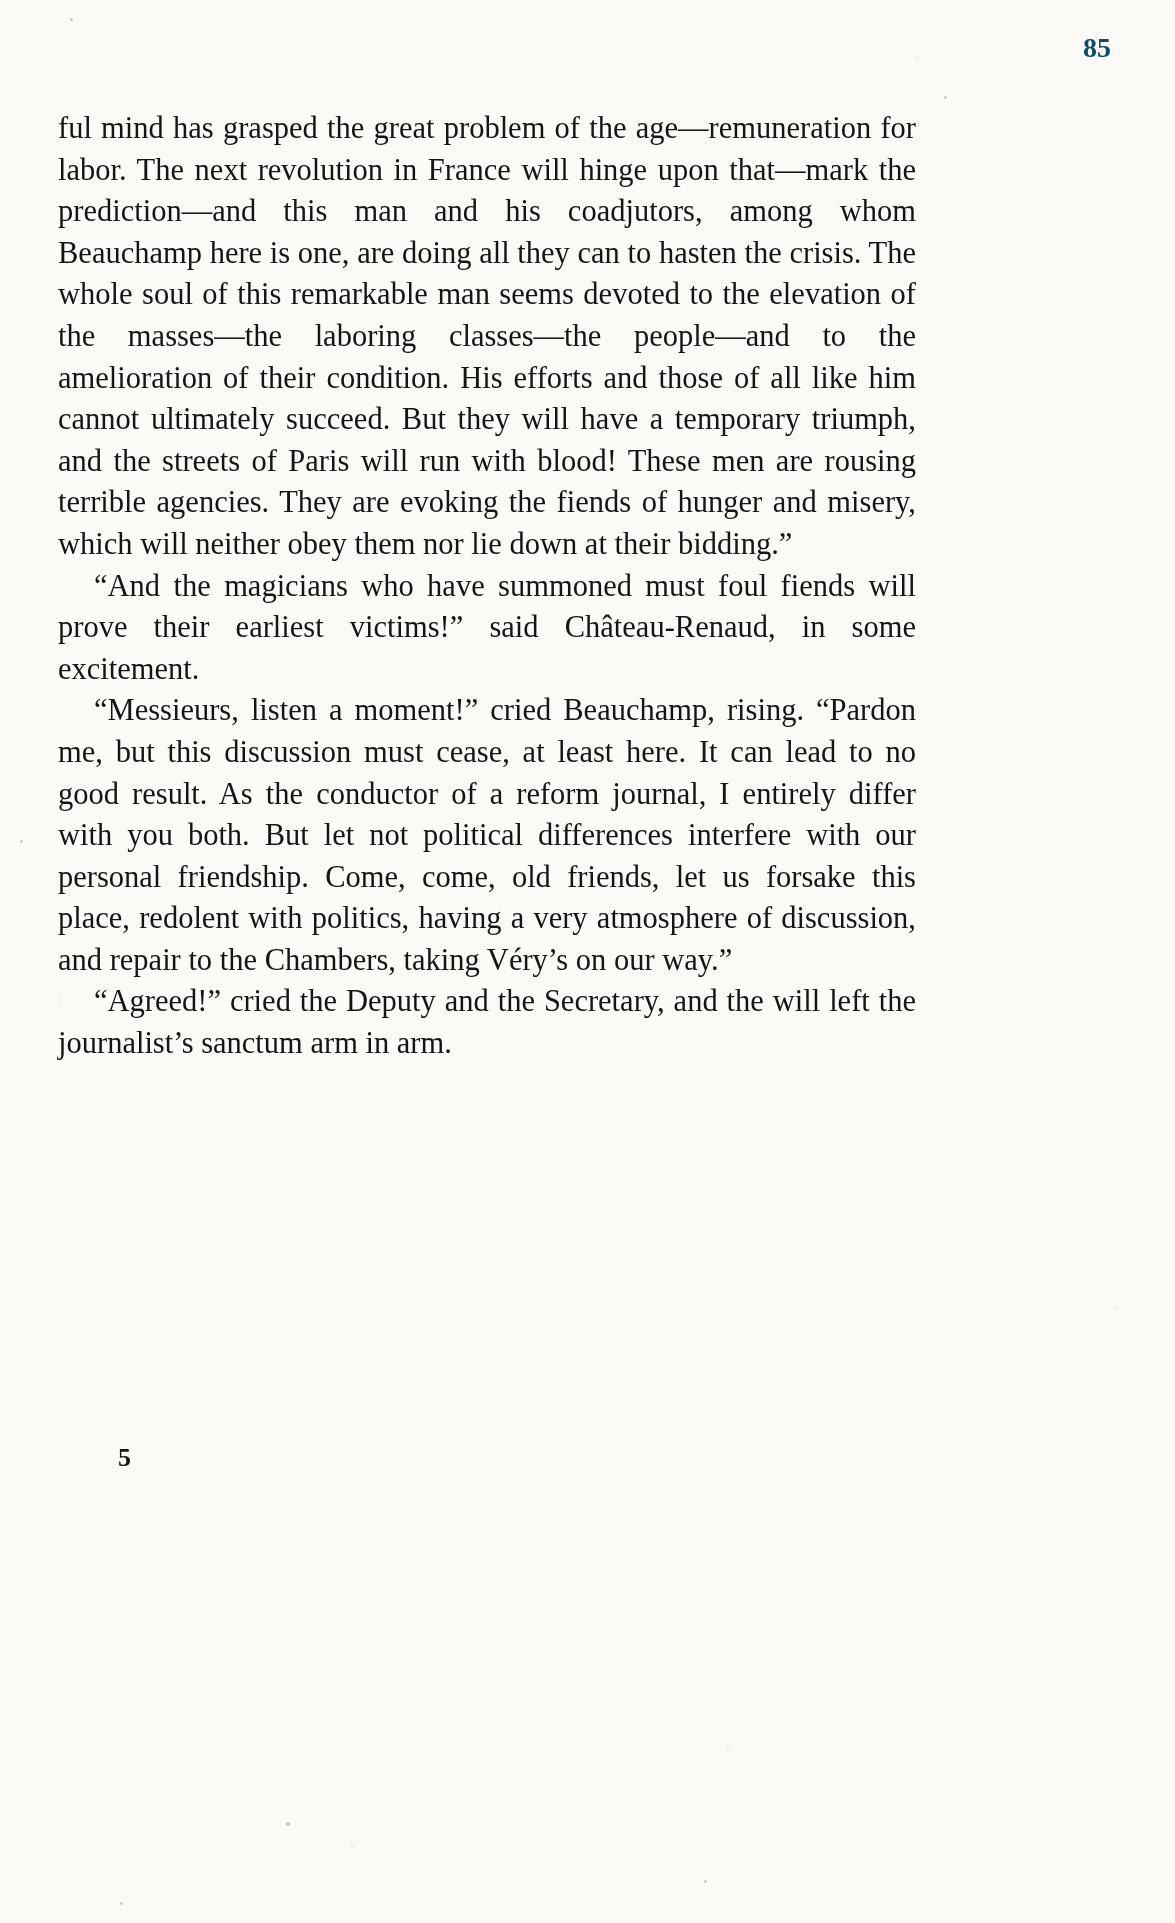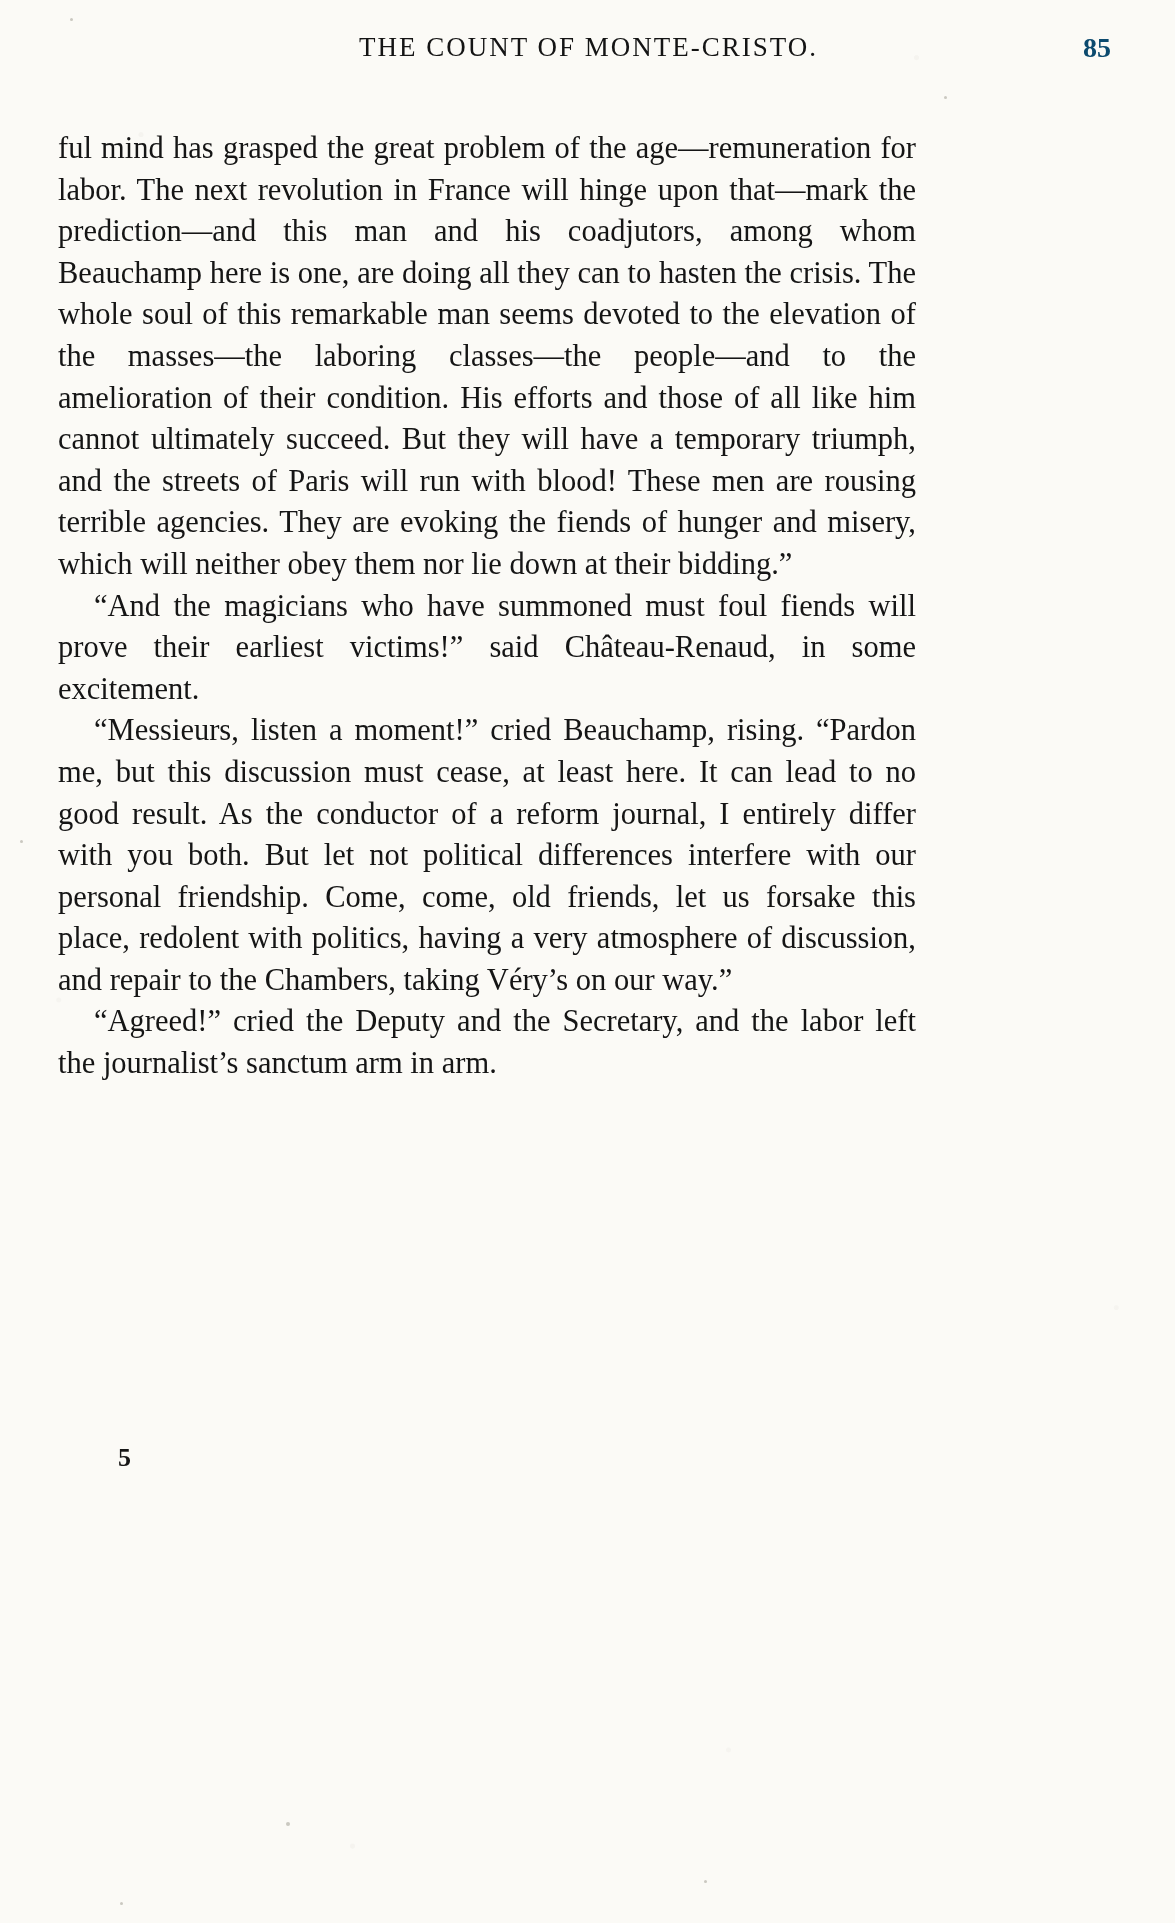--- a/index.html
+++ b/index.html
@@ -68,21 +68,20 @@
     position: absolute;
     top: 108px;
     left: 58px;
     width: 858px;
     font-size: 30.5px;
     line-height: 41.6px;
     text-align: justify;
     text-justify: inter-word;
     color: #151515;
     hyphens: none;
-    margin-top: 20px;
   }
   .body-text p {
     margin: 0;
     text-indent: 0;
   }
   .body-text p.indent {
     text-indent: 36px;
   }
   .signature {
     position: absolute;
@@ -99,29 +98,28 @@
   }
 </style>
 </head>
 <body>
 
 <div class="page">
 
   <div class="grain"></div>
 
   <div class="header">
-    <div class="running-title">The Count of Monte-Cristo.</div>
     <div class="folio">85</div>
   </div>
 
   <div class="body-text">
     <p>ful mind has grasped the great problem of the age—remuneration for labor. The next revolution in France will hinge upon that—mark the prediction—and this man and his coadjutors, among whom Beauchamp here is one, are doing all they can to hasten the crisis. The whole soul of this remarkable man seems devoted to the elevation of the masses—the laboring classes—the people—and to the amelioration of their condition. His efforts and those of all like him cannot ultimately succeed. But they will have a temporary triumph, and the streets of Paris will run with blood! These men are rousing terrible agencies. They are evoking the fiends of hunger and misery, which will neither obey them nor lie down at their bidding.”</p>
     <p class="indent">“And the magicians who have summoned must foul fiends will prove their earliest victims!” said Château-Renaud, in some excitement.</p>
     <p class="indent">“Messieurs, listen a moment!” cried Beauchamp, rising. “Pardon me, but this discussion must cease, at least here. It can lead to no good result. As the conductor of a reform journal, I entirely differ with you both. But let not political differences interfere with our personal friendship. Come, come, old friends, let us forsake this place, redolent with politics, having a very atmosphere of discussion, and repair to the Chambers, taking Véry’s on our way.”</p>
-    <p class="indent">“Agreed!” cried the Deputy and the Secretary, and the labor left the journalist’s sanctum arm in arm.</p>
+    <p class="indent">“Agreed!” cried the Deputy and the Secretary, and the will left the journalist’s sanctum arm in arm.</p>
   </div>
 
   <div class="signature">5</div>
 
   <span class="speck" style="left:70px;top:18px;width:3px;height:3px;"></span>
   <span class="speck" style="left:944px;top:96px;width:3px;height:3px;"></span>
   <span class="speck" style="left:286px;top:1822px;width:4px;height:4px;"></span>
   <span class="speck" style="left:704px;top:1880px;width:3px;height:3px;"></span>
   <span class="speck" style="left:120px;top:1902px;width:3px;height:3px;"></span>
   <span class="speck" style="left:20px;top:840px;width:3px;height:3px;"></span>

